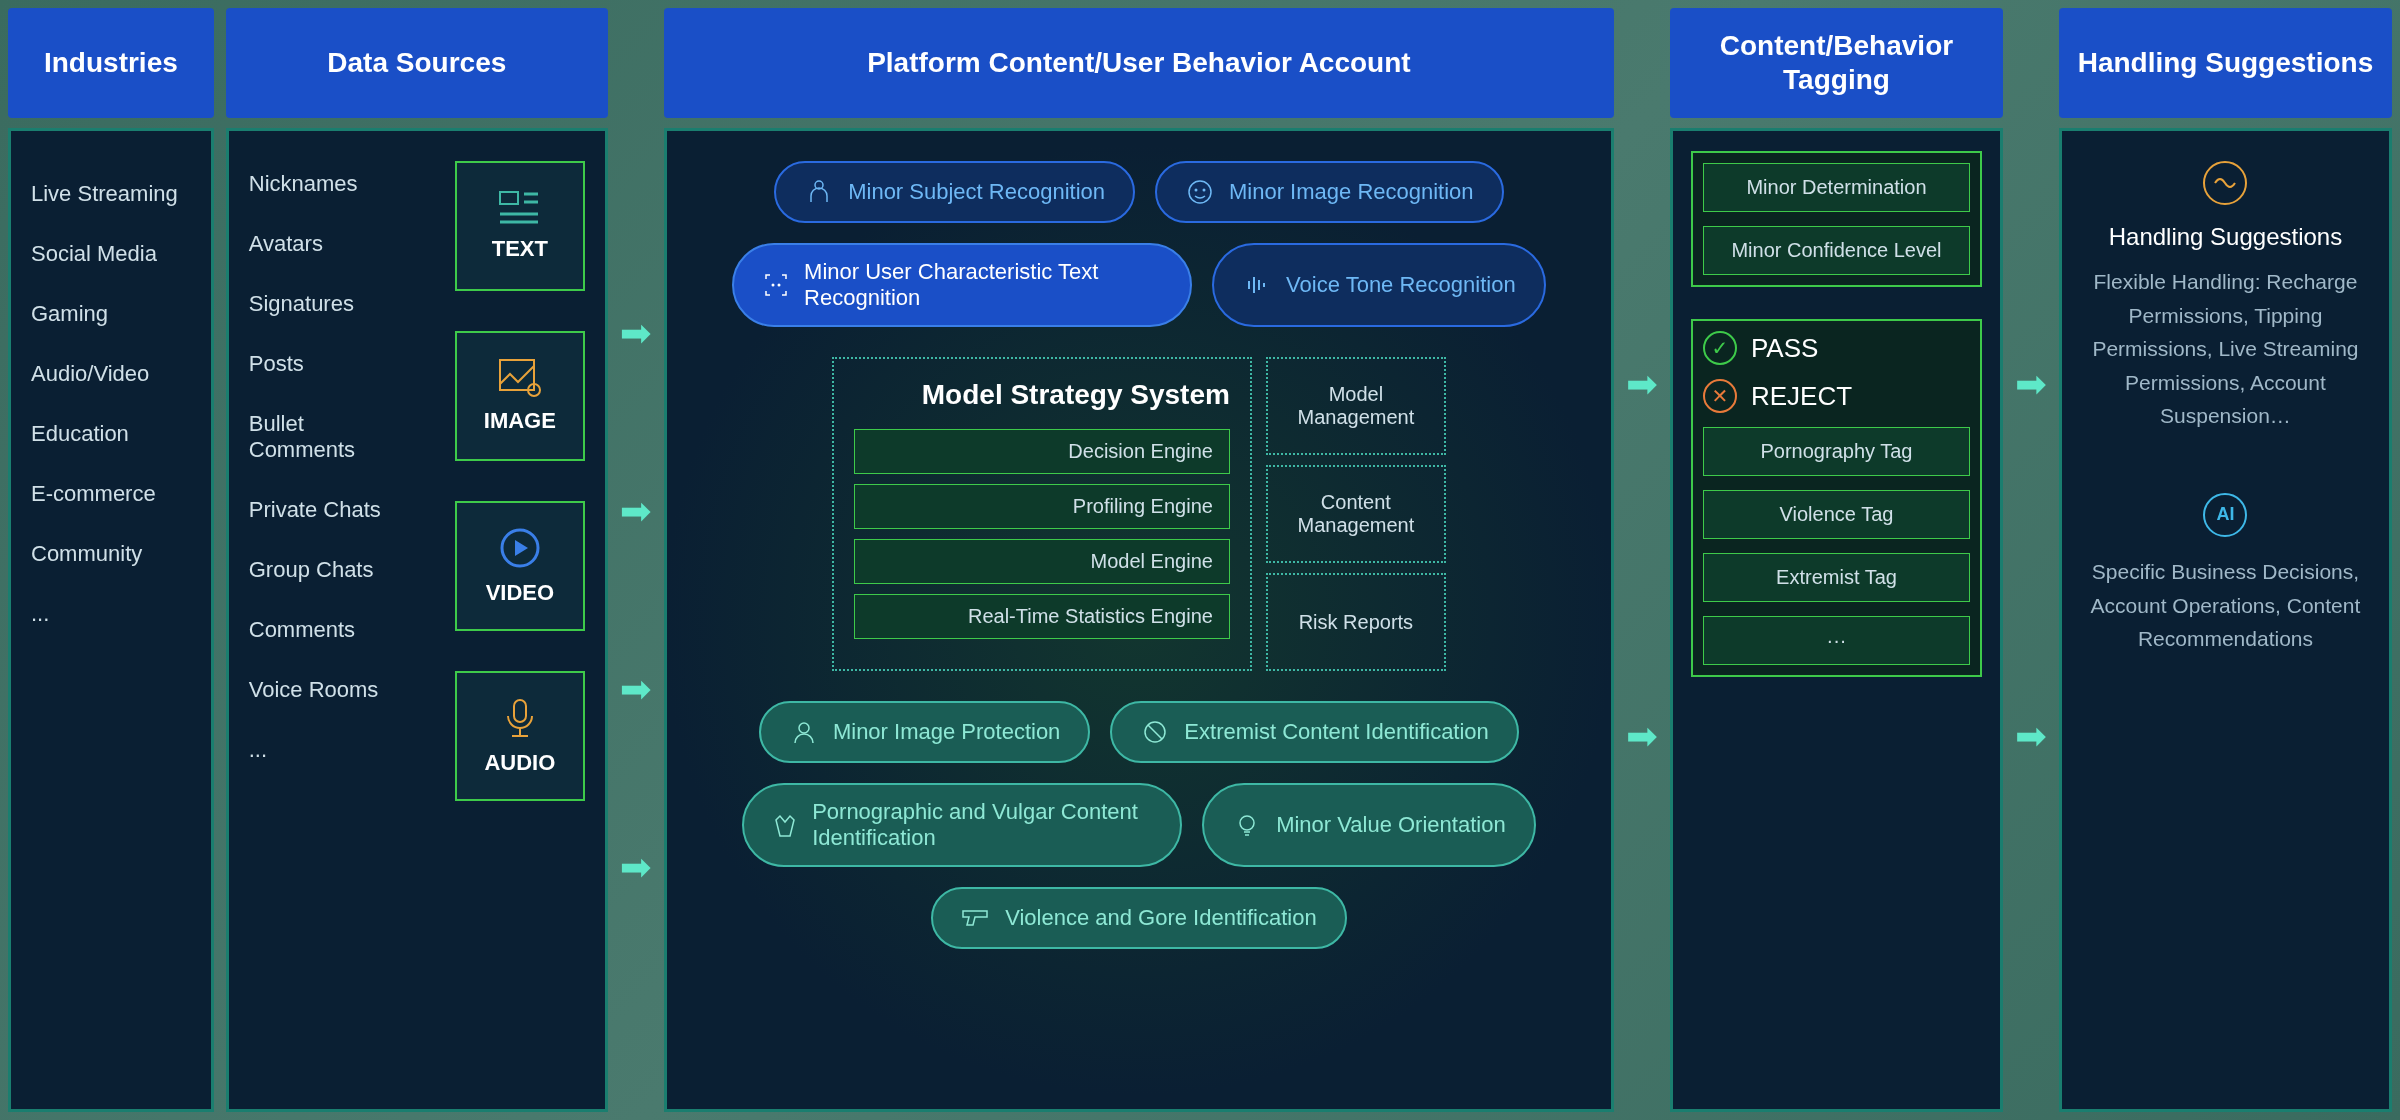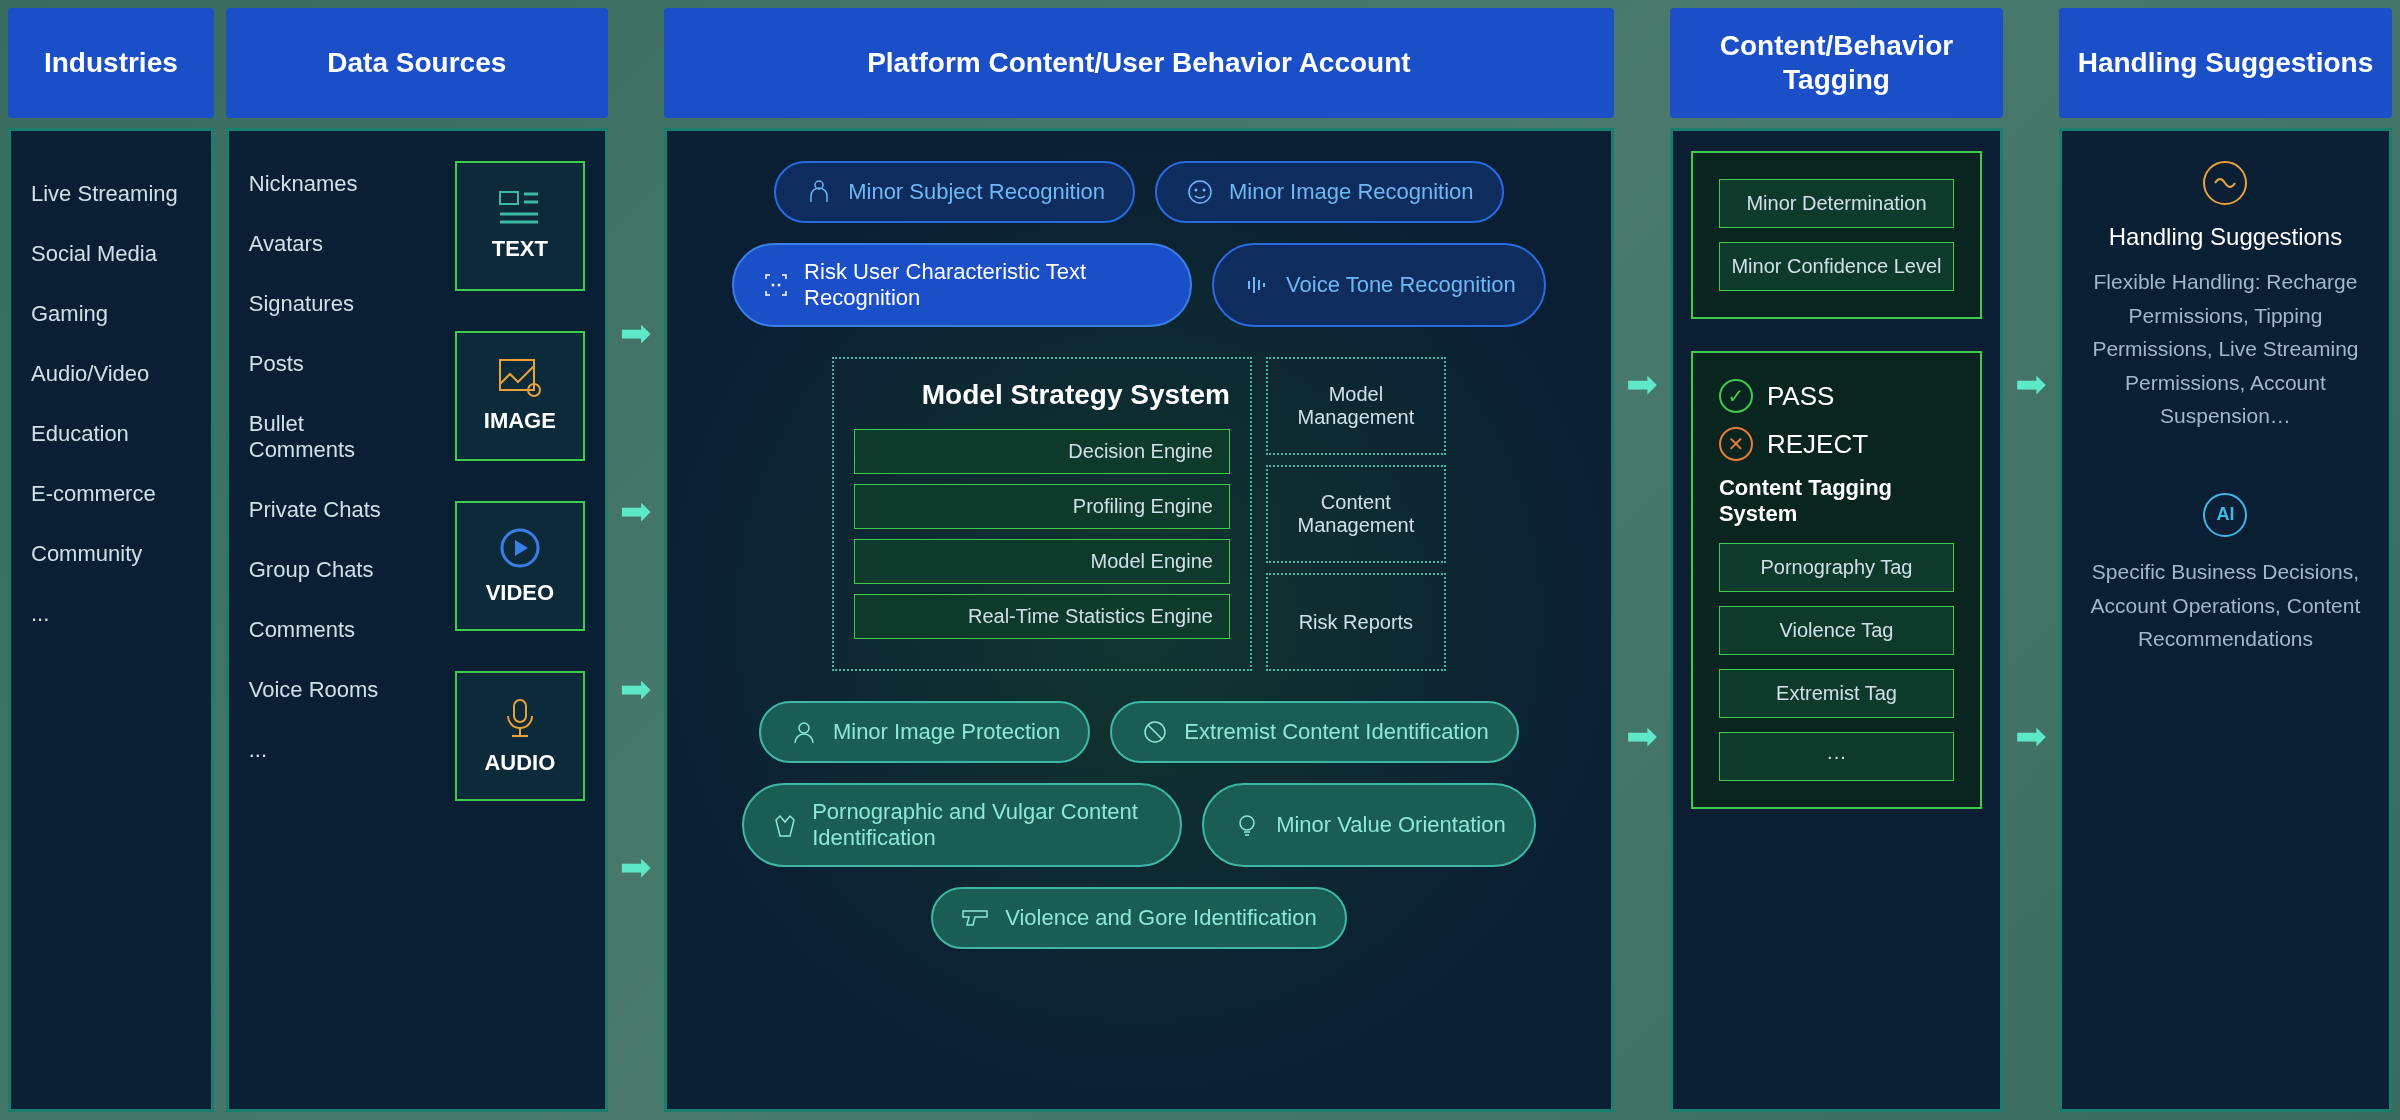--- a/index.html
+++ b/index.html
@@ -144,21 +144,21 @@
   display: flex;
   align-items: center;
   justify-content: center;
   flex: 1;
 }
 
 .tagging-body { padding: 20px 18px; display: flex; flex-direction: column; gap: 32px; }
 .tag-group {
   border: 2px solid #3eca4a;
   background: #0a2520;
-  padding: 26px;
+  padding: 10px;
 }
 .tag-box {
   border: 1px solid #3eca4a;
   background: #0d3a2a;
   padding: 12px 10px;
   text-align: center;
   font-size: 20px;
   margin-bottom: 14px;
   color: #d0e0e8;
 }
@@ -315,21 +315,21 @@
       </div>
       <div class="pill-row">
         <div class="pill pill-blue-filled" style="max-width:460px">
           <span class="icon">
               <svg width="28" height="28" viewBox="0 0 28 28">
                 <path d="M4 8 V4 H8 M20 4 H24 V8 M24 20 V24 H20 M8 24 H4 V20" fill="none" stroke="#fff" stroke-width="1.5"></path>
                 <circle cx="11" cy="14" r="1.5" fill="#fff"></circle>
                 <circle cx="17" cy="14" r="1.5" fill="#fff"></circle>
               </svg>
             </span>
-          <span>Risk User Characteristic Text Recognition</span>
+          <span>Minor User Characteristic Text Recognition</span>
         </div>
         <div class="pill pill-blue">
           <span class="icon">
               <svg width="28" height="28" viewBox="0 0 28 28">
                 <line x1="6" y1="10" x2="6" y2="18" stroke="#6eb8f5" stroke-width="2"></line>
                 <line x1="11" y1="6" x2="11" y2="22" stroke="#6eb8f5" stroke-width="2"></line>
                 <line x1="16" y1="9" x2="16" y2="19" stroke="#6eb8f5" stroke-width="2"></line>
                 <line x1="21" y1="12" x2="21" y2="16" stroke="#6eb8f5" stroke-width="2"></line>
               </svg>
             </span>
@@ -420,21 +420,20 @@
       </div>
       <div class="tag-group">
         <div class="status-row">
           <span class="status-icon status-pass">✓</span>
           <span>PASS</span>
         </div>
         <div class="status-row">
           <span class="status-icon status-reject">✕</span>
           <span>REJECT</span>
         </div>
-        <div class="tagging-subtitle">Content Tagging System</div>
         <div class="tag-box">Pornography Tag</div>
         <div class="tag-box">Violence Tag</div>
         <div class="tag-box">Extremist Tag</div>
         <div class="tag-box">···</div>
       </div>
     </div>
   </div>
 
   <div class="arrow-col" style="justify-content:space-around;padding-top:200px;padding-bottom:200px">
     <div class="arrow">➡</div>

